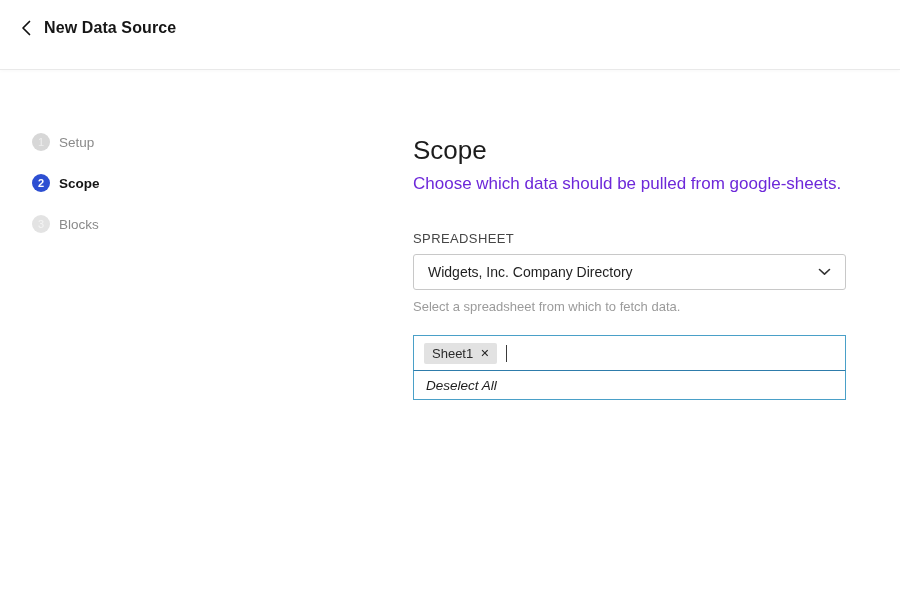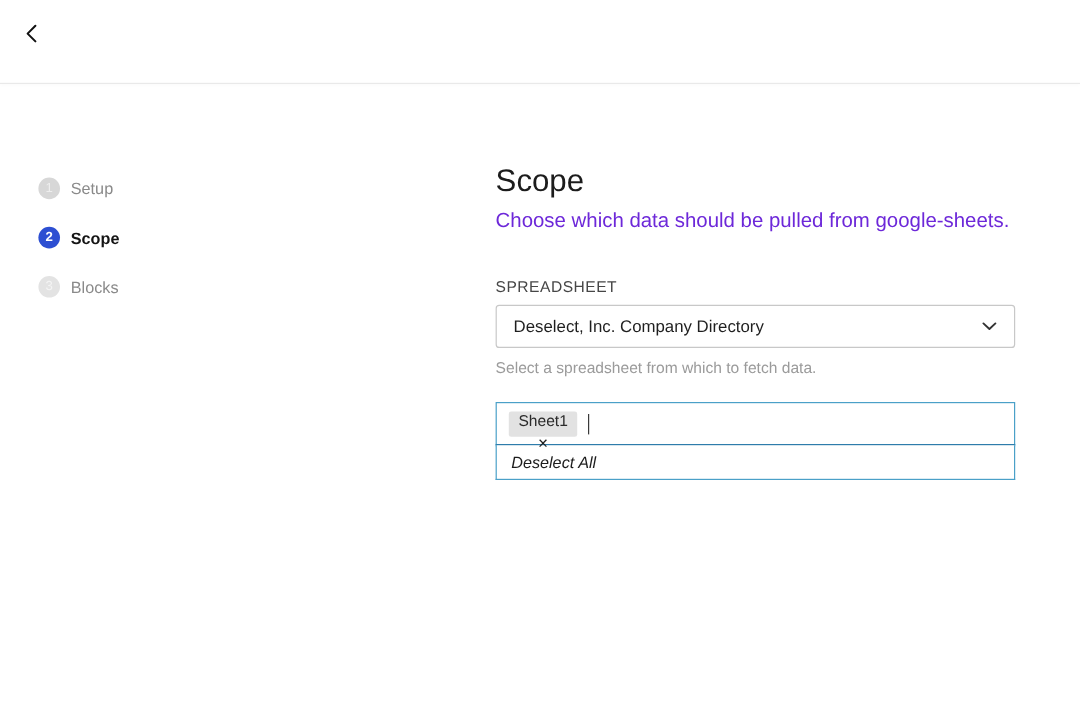--- a/index.html
+++ b/index.html
@@ -26,21 +26,21 @@
     background: transparent; border: none; cursor: pointer;
     display: flex; align-items: center; justify-content: center;
   }
   .page-title {
     position: absolute; left: 44px; top: 19px;
     font-size: 16px; font-weight: 700; color: #161616;
     letter-spacing: 0.1px;
   }
 
   
-  .steps { position: absolute; left: 32px; top: 148px; }
+  .steps { position: absolute; left: 32px; top: 133px; }
   .step {
     display: flex; align-items: center;
     margin-bottom: 23px; cursor: pointer;
   }
   .step-circle {
     width: 18px; height: 18px; border-radius: 50%;
     display: flex; align-items: center; justify-content: center;
     font-size: 11px; flex: 0 0 18px;
   }
   .step.inactive-1 .step-circle { background: #d7d7d7; color: #eeeeee; }
@@ -76,21 +76,21 @@
     height: 37px; width: 100%;
     border: 1.5px solid #4aa0c8;
     background: #fff;
     display: flex; align-items: center;
     padding: 0 10px; cursor: text;
   }
   .chip {
     background: #e2e2e2; border-radius: 2px;
     height: 21px; padding: 0 8px;
     display: flex; align-items: center; gap: 7px;
-    font-size: 13px; color: #2b2b2b; flex-direction: column;
+    font-size: 13px; color: #2b2b2b;
   }
   .chip-close {
     font-size: 11px; color: #1f1f1f; cursor: pointer;
     font-weight: 400; line-height: 1;
   }
   .text-cursor {
     width: 1px; height: 17px; background: #3a3a3a; margin-left: 9px;
     animation: blink 1.1s steps(1) infinite;
   }
   @keyframes blink { 50% { opacity: 0; } }
@@ -113,20 +113,21 @@
 </style>
 </head>
 <body>
 
 <div class="header">
   <button class="back-btn">
     <svg width="11" height="16" viewBox="0 0 11 16">
       <polyline class="icon-stroke" points="8.5,1.5 2,8 8.5,14.5" style="stroke:#111;stroke-width:1.7;"></polyline>
     </svg>
   </button>
+  <div class="page-title">New Data Source</div>
 </div>
 
 <div class="steps">
   <div class="step inactive-1">
     <span class="step-circle">1</span>
     <span class="step-label">Setup</span>
   </div>
   <div class="step active">
     <span class="step-circle">2</span>
     <span class="step-label">Scope</span>
@@ -137,21 +138,21 @@
   </div>
 </div>
 
 <div class="main">
   <div class="main-title">Scope</div>
   <div class="main-subtitle">Choose which data should be pulled from google-sheets.</div>
 
   <div class="field-spreadsheet">
     <div class="field-label">SPREADSHEET</div>
     <div class="select-box">
-      <span class="select-value">Deselect, Inc. Company Directory</span>
+      <span class="select-value">Widgets, Inc. Company Directory</span>
       <svg width="13" height="8" viewBox="0 0 13 8">
         <polyline class="icon-stroke" points="1.5,1.5 6.5,6.2 11.5,1.5"></polyline>
       </svg>
     </div>
     <div class="helper-text">Select a spreadsheet from which to fetch data.</div>
   </div>
 
   <div class="field-sheets">
     <div class="multiselect">
       <span class="chip">

